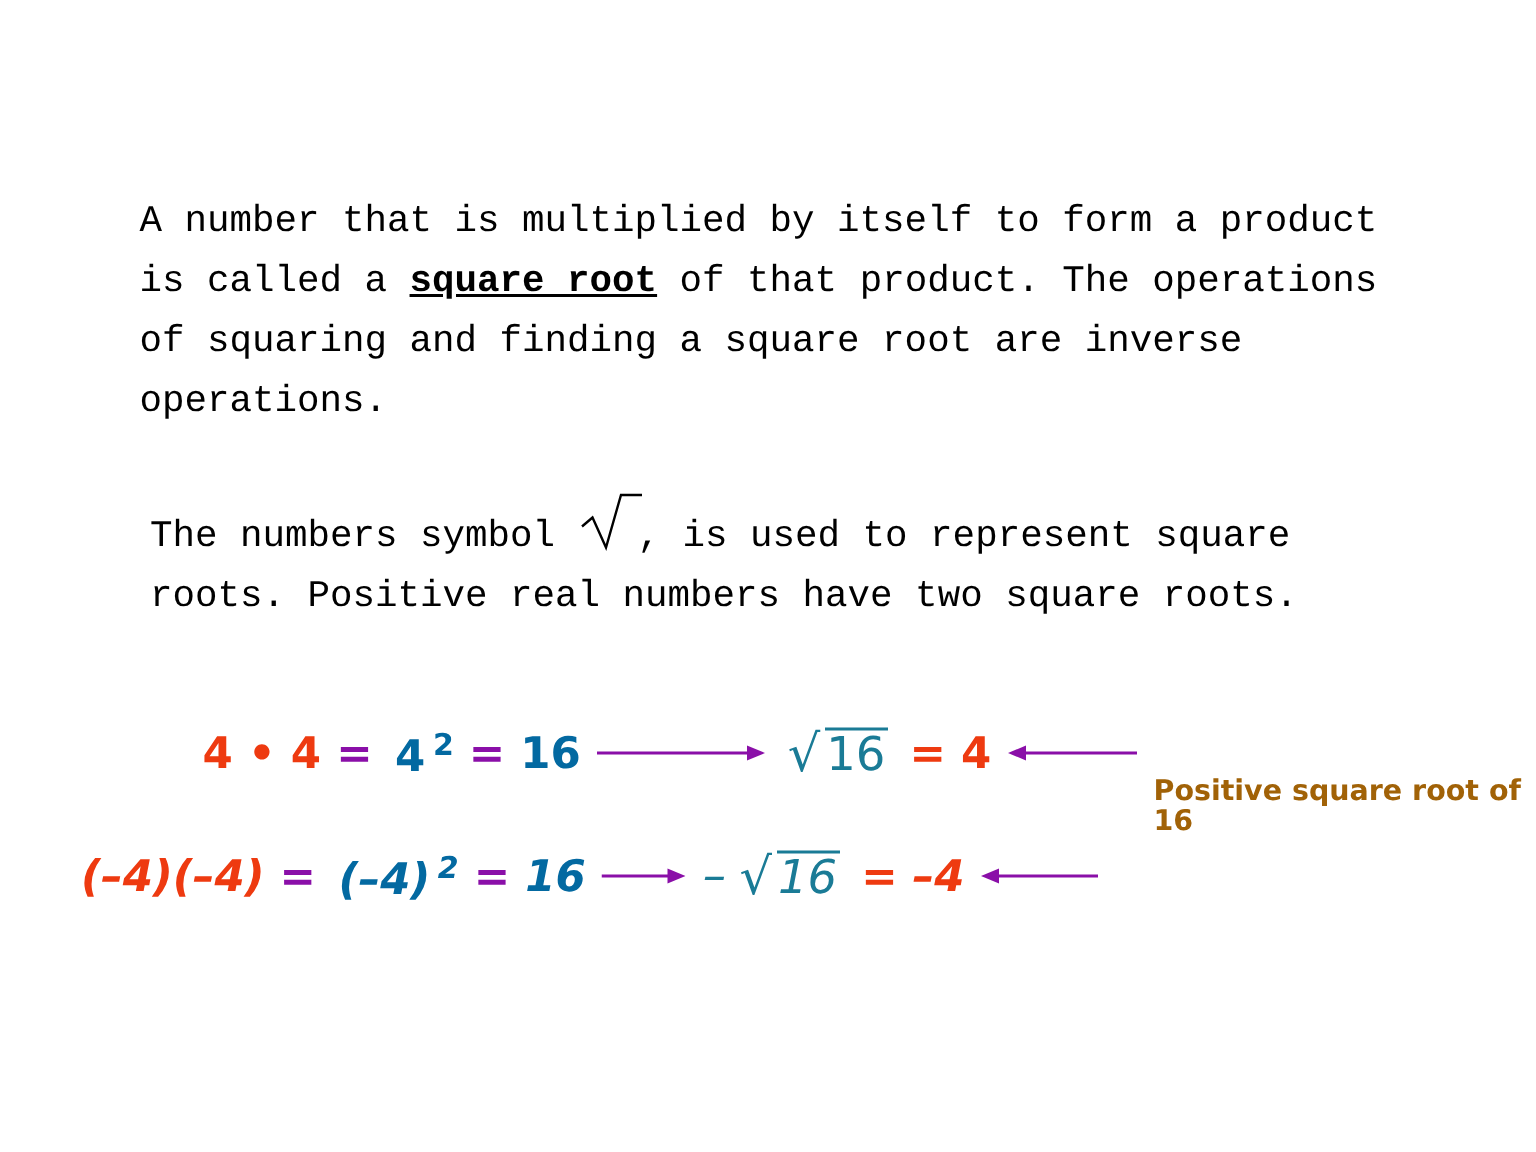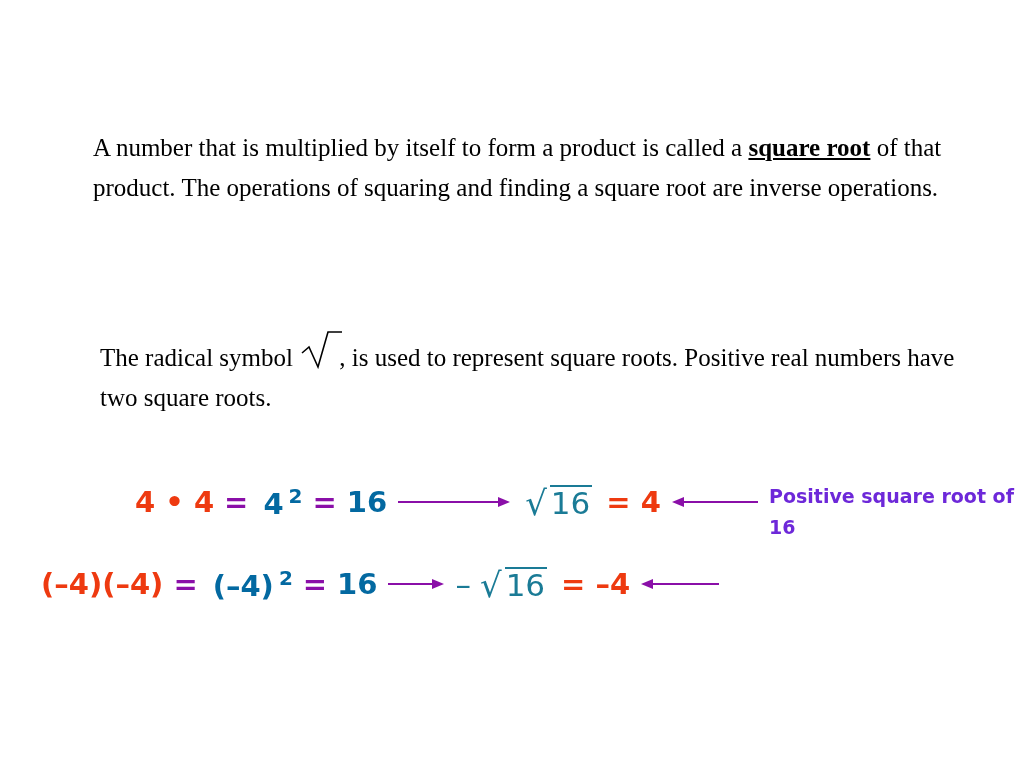--- a/index.html
+++ b/index.html
@@ -19,21 +19,21 @@
     inset: 0;
     background: #ffffff;
   }
 
   
   .para {
     position: absolute;
     color: #000000;
     font-size: 25px;
     line-height: 40px;
-    font-family: Liberation Serif, serif;
+    font-family: Liberation Mono, monospace;
   }
   #para1 { left: 93px; top: 128px; width: 860px; }
   #para2 { left: 100px; top: 338px; width: 860px; }
 
   .bold-underline {
     font-weight: bold;
     text-decoration: underline;
   }
 
   .inline-radical {
@@ -51,21 +51,21 @@
 
   
   .eq-row {
     position: absolute;
     display: flex;
     align-items: center;
     font-weight: bold;
     white-space: nowrap;
   }
   #eq-row-1 { left: 130px; top: 484px; font-size: 29px; text-align: center; }
-  #eq-row-2 { left: 36px;  top: 566px; font-size: 29px; }
+  #eq-row-2 { left: 49px;  top: 566px; font-size: 29px; font-style: italic; }
 
   .t-red    { color: #ee3a10; }
   .t-purple { color: #8a0fa8; }
   .t-blue   { color: #0369a1; }
 
   .eq-row span { margin: 0 5px; }
   .sup { font-size: 20px; vertical-align: super; margin: 0 !important; }
 
   
   .arrow-wrap {
@@ -100,40 +100,41 @@
   .neg-sign {
     color: #1a7b96;
     font-size: 31px;
     font-weight: normal;
     margin-right: 0 !important;
   }
 
   
   .callout {
     position: absolute;
-    color: #6d28d9;
+    color: #a16207;
     font-weight: bold;
     font-size: 19px;
-    line-height: 31px;
+    line-height: 20px;
     font-family: "DejaVu Sans", sans-serif;
+    margin-top: 36px;
   }
   #callout-pos { left: 769px; top: 481px; width: 250px; }
   #callout-neg { left: 769px; top: 568px; width: 255px; }
 </style>
 </head>
 <body>
 
 <div class="slide">
 
   <div class="para" id="para1">
     <span>A number that is multiplied by itself to form a product is called a </span><span class="bold-underline">square root</span><span> of that product. The operations of squaring and finding a square root are inverse operations.</span>
   </div>
 
   <div class="para" id="para2">
-    <span>The radical symbol </span><span class="inline-radical"><svg width="44" height="54" viewBox="0 0 44 54">
+    <span>The numbers symbol </span><span class="inline-radical"><svg width="44" height="54" viewBox="0 0 44 54">
           <path d="M3 36 L10 30 L19 50 L29 15 L43 15" stroke="#000" stroke-width="1.6" fill="none" stroke-linejoin="miter" stroke-linecap="butt"></path>
         </svg></span><span>, is used to represent square roots. Positive real numbers have two square roots.</span>
   </div>
 
   <div class="eq-row" id="eq-row-1">
     <span class="t-red">4 • 4</span>
     <span class="t-purple">=</span>
     <span class="t-blue"><span>4</span><span class="sup">2</span></span>
     <span class="t-purple">=</span>
     <span class="t-blue">16</span>

